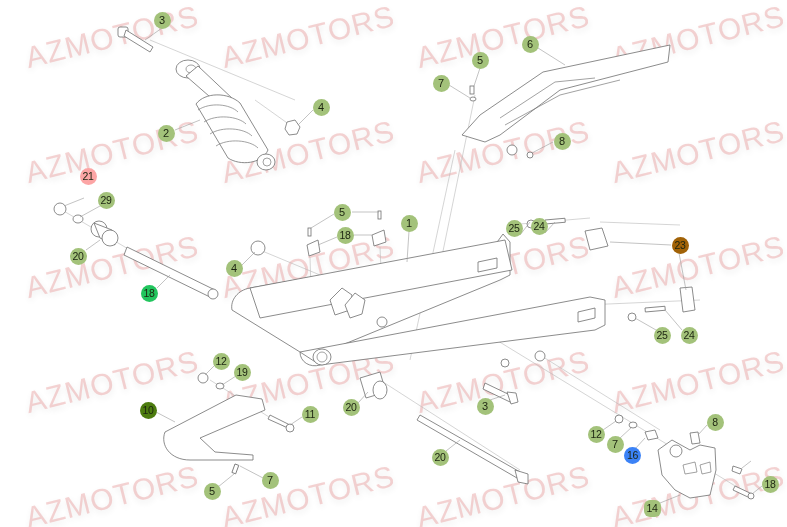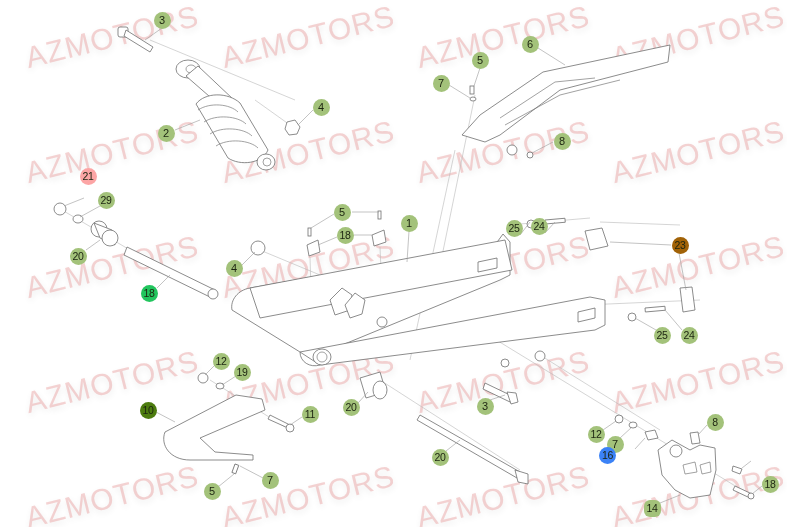--- a/index.html
+++ b/index.html
@@ -242,19 +242,19 @@
       <div class="badge wide" style="left: 233.5px; top: 363.5px; background: rgb(163, 194, 122);">19</div>
       <div class="badge wide" style="left: 139.5px; top: 401.5px; background: #4d7c0f;">10</div>
       <div class="badge wide" style="left: 301.5px; top: 405.5px; background: rgb(163, 194, 122); text-align: center;">11</div>
       <div class="badge wide" style="left: 342.5px; top: 398.5px; background: rgb(163, 194, 122);">20</div>
       <div class="badge" style="left: 476.5px; top: 397.5px; background: rgb(163, 194, 122);">3</div>
       <div class="badge" style="left: 261.5px; top: 471.5px; background: rgb(163, 194, 122);">7</div>
       <div class="badge" style="left: 203.5px; top: 482.5px; background: rgb(163, 194, 122);">5</div>
       <div class="badge wide" style="left: 431.5px; top: 448.5px; background: rgb(163, 194, 122);">20</div>
       <div class="badge wide" style="left: 587.5px; top: 425.5px; background: rgb(163, 194, 122);">12</div>
       <div class="badge" style="left: 606.5px; top: 435.5px; background: rgb(163, 194, 122);">7</div>
-      <div class="badge wide" style="left: 599px; top: 446.5px; background: #3b82f6;">16</div>
+      <div class="badge wide" style="left: 624px; top: 446.5px; background: #3b82f6;">16</div>
       <div class="badge wide" style="left: 706.5px; top: 413.5px; background: rgb(163, 194, 122);">8</div>
       <div class="badge wide" style="left: 793px; top: 449.5px; background: rgb(163, 194, 122); font-family: Liberation Mono, monospace;">15</div>
       <div class="badge wide" style="left: 761.5px; top: 475.5px; background: rgb(163, 194, 122);">18</div>
       <div class="badge wide" style="left: 643.5px; top: 499.5px; background: rgb(163, 194, 122); border-radius: 6px;">14</div>
     </div>
 </div>
 
 </body></html>

